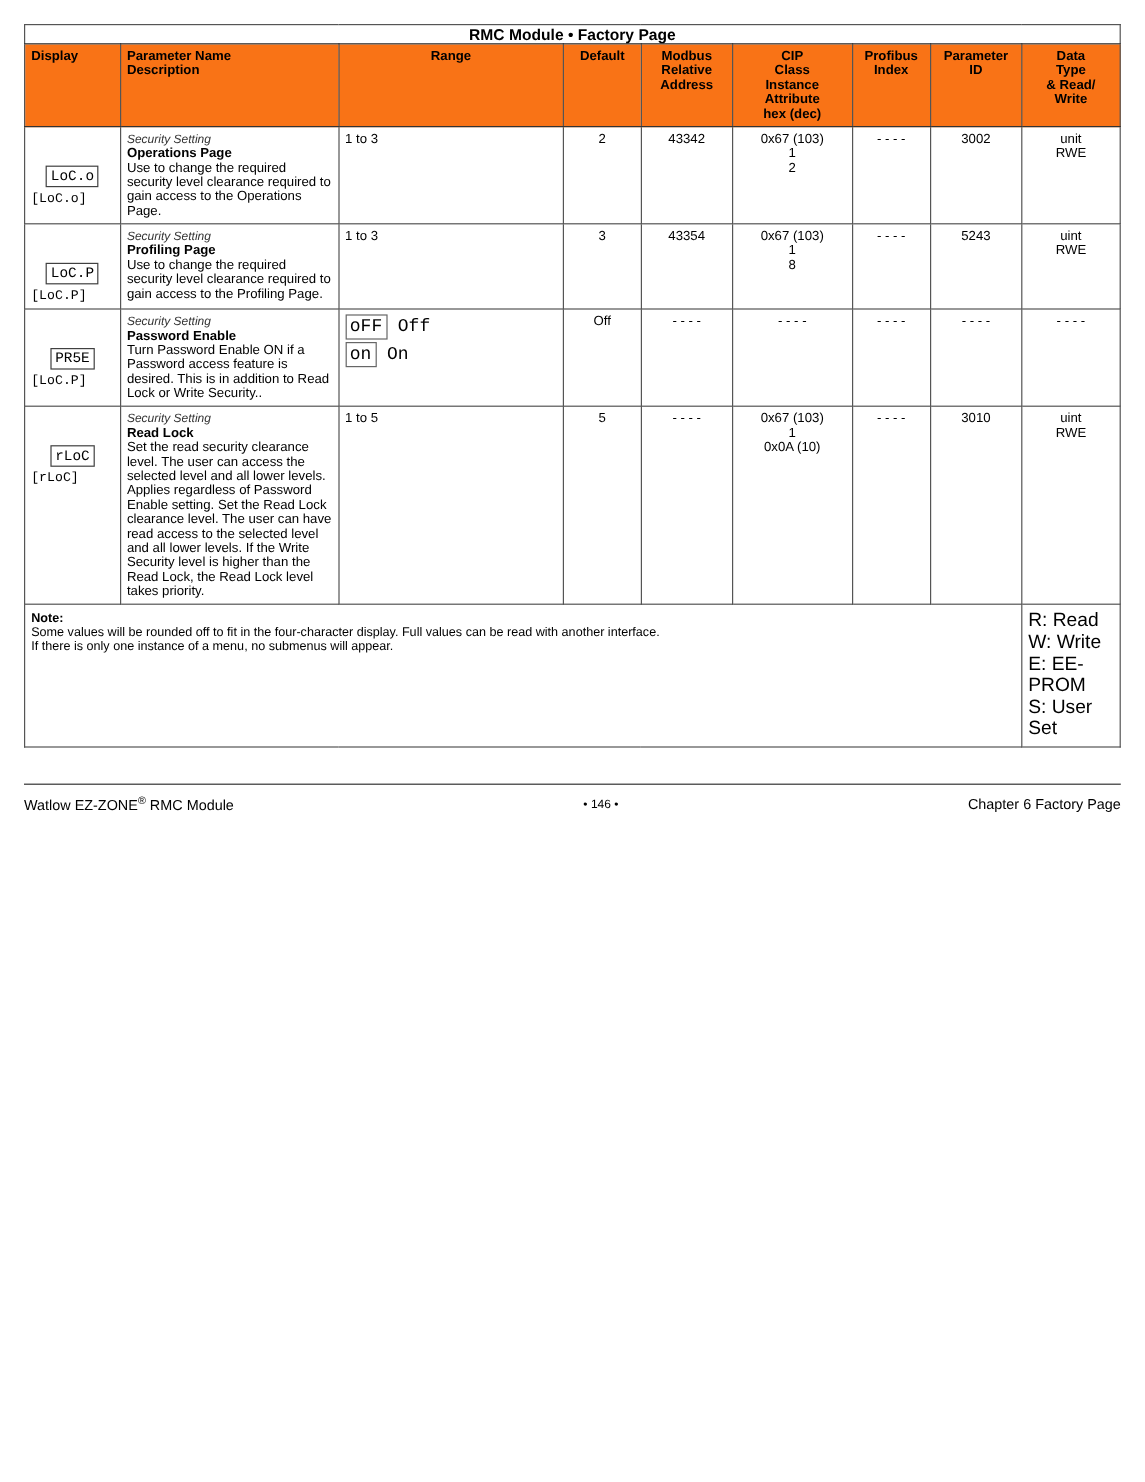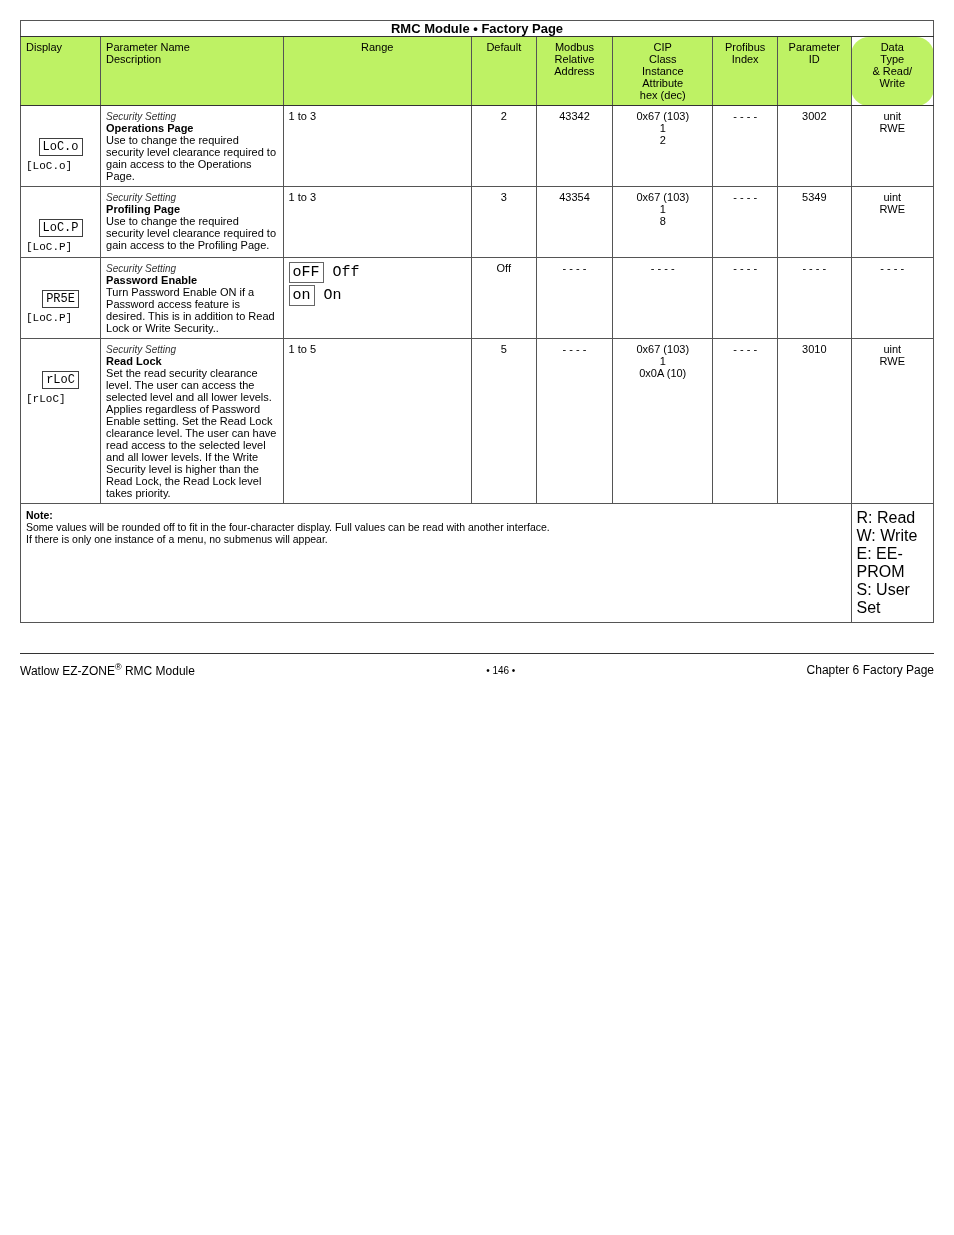--- a/index.html
+++ b/index.html
@@ -28,37 +28,37 @@
     }
     .title-row td {
       text-align: center;
       font-weight: bold;
       font-size: 13px;
       padding: 0;
       border-bottom: 1.5px solid #333;
     }
     .header-row th {
       text-align: center;
-      font-weight: normal;
-      font-size: 11px;
-      background: #bef264;
+      font-weight: bold;
+      font-size: 11px;
+      background: #f97316;
       border-bottom: 1.5px solid #333;
     }
     .header-row th.left-align {
       text-align: left;
     }
     .col-display { width: 68px; }
     .col-param { width: 155px; }
     .col-range { width: 160px; }
     .col-default { width: 55px; text-align: center; }
     .col-modbus { width: 65px; text-align: center; }
     .col-cip { width: 85px; text-align: center; }
     .col-profibus { width: 55px; text-align: center; }
     .col-paramid { width: 55px; text-align: center; }
-    .col-datatype { width: 70px; text-align: center; border-radius: 18px; }
+    .col-datatype { width: 70px; text-align: center; }
 
     .data-row td {
       vertical-align: top;
       font-size: 11px;
     }
     .data-row td.center { text-align: center; }
     .display-outer {
       border: 1px solid #404040;
       display: inline-block;
       padding: 1px 3px;
@@ -183,21 +183,21 @@
       <td>
         <span class="security-setting">Security Setting</span><br>
         <span class="param-name-bold">Profiling Page</span><br>
         Use to change the required security level clearance required to gain access to the Profiling Page.
       </td>
       <td>1 to 3</td>
       <td class="center">3</td>
       <td class="center">43354</td>
       <td class="center">0x67 (103)<br>1<br>8</td>
       <td class="center">- - - -</td>
-      <td class="center">5349</td>
+      <td class="center">5243</td>
       <td class="center">uint<br>RWE</td>
     </tr>
 
     <tr class="data-row">
       <td>
         <div class="display-graphic">
           <div class="display-outer">PR5E</div>
         </div>
         <div style="font-family:'Courier New',monospace; font-size:11px;">[LoC.P]</div>
       </td>

